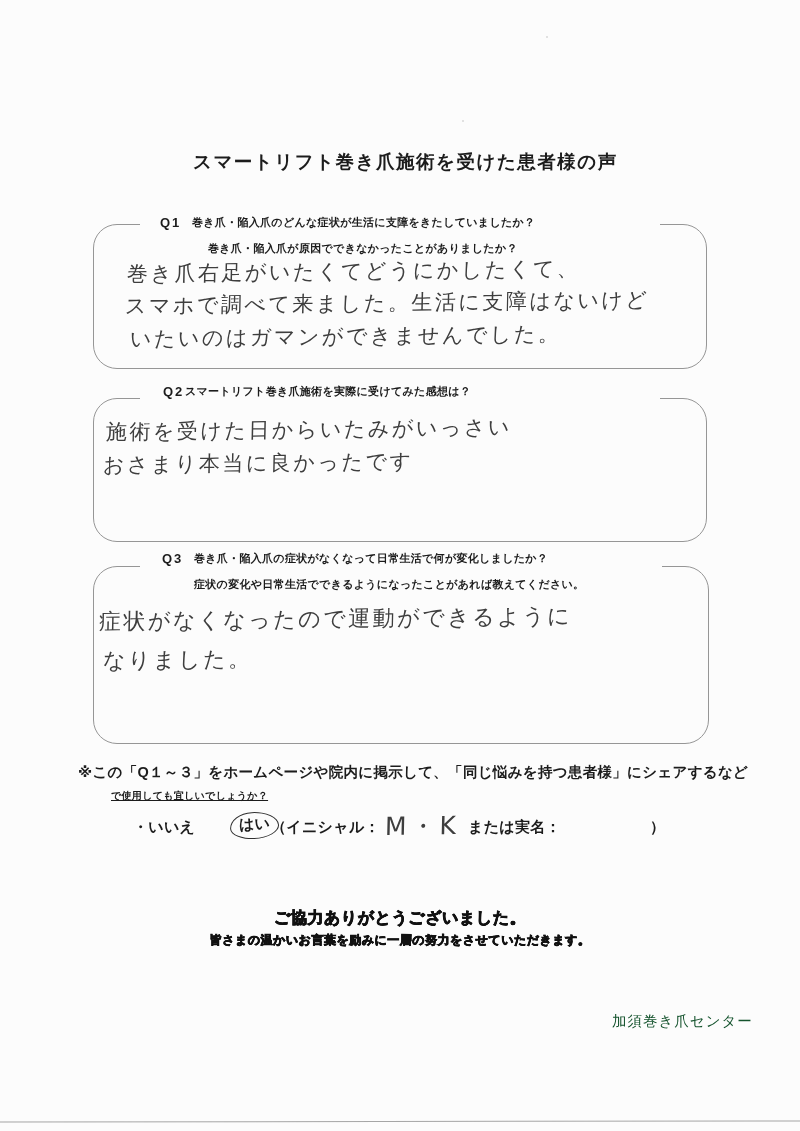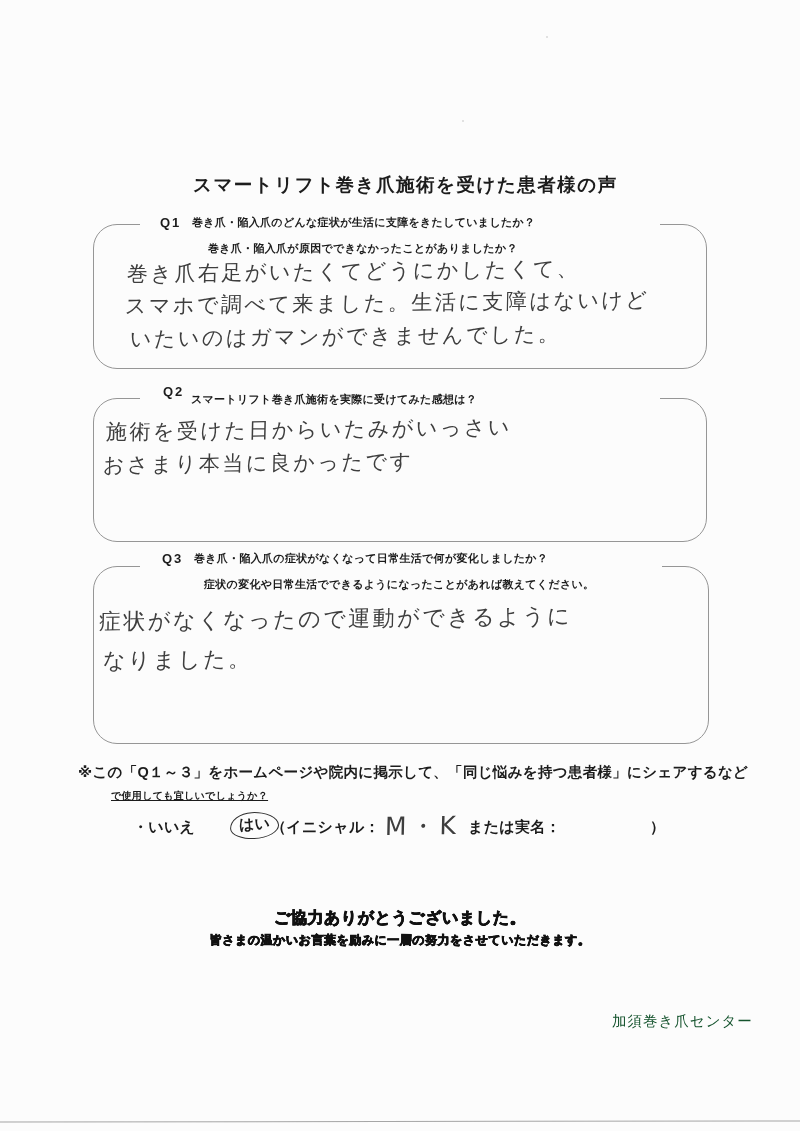--- a/index.html
+++ b/index.html
@@ -11,21 +11,21 @@
     font-family:"Liberation Sans","DejaVu Sans",sans-serif;
   }
   .abs{position:absolute;}
   
   .print{
     font-weight:bold;
     color:#1c1c1c;
     letter-spacing:0.3px;
     white-space:nowrap;
   }
-  .title{font-size:18.5px;letter-spacing:1.5px;margin-top:23px;}
+  .title{font-size:18.5px;letter-spacing:1.5px;}
   .qtext{font-size:11px;}
   .qlabel{font-size:13px;letter-spacing:2px;}
   
   .hw{
     font-family:"DejaVu Sans",sans-serif;
     font-weight:400;
     color:#2e2e2e;
     letter-spacing:2.5px;
     white-space:nowrap;
     transform:rotate(-0.7deg) skewX(-2deg);
@@ -79,28 +79,28 @@
 <div class="bubble" style="left:93px;top:224px;width:612px;height:143px;"></div>
 <div class="abs print qlabel" style="left:160px;top:215px;">Q1</div>
 <div class="abs print qtext" style="left:192px;top:215px;">巻き爪・陥入爪のどんな症状が生活に支障をきたしていましたか？</div>
 <div class="abs print qtext" style="left:192px;top:241px;margin-left:16px;">巻き爪・陥入爪が原因でできなかったことがありましたか？</div>
 <div class="abs hw" style="left:127px;top:260px;font-size:21px;">巻き爪右足がいたくてどうにかしたくて、</div>
 <div class="abs hw" style="left:125px;top:292px;font-size:21px;">スマホで調べて来ました。生活に支障はないけど</div>
 <div class="abs hw" style="left:130px;top:325px;font-size:21px;">いたいのはガマンができませんでした。</div>
 
 <div class="bubble" style="left:93px;top:398px;width:612px;height:142px;"></div>
 <div class="abs print qlabel" style="left:163px;top:384px;">Q2</div>
-<div class="abs print qtext" style="left:191px;top:384px;margin-top:8px;">スマートリフト巻き爪施術を実際に受けてみた感想は？</div>
+<div class="abs print qtext" style="left:185px;top:384px;">スマートリフト巻き爪施術を実際に受けてみた感想は？</div>
 <div class="abs hw" style="left:106px;top:418px;font-size:21px;">施術を受けた日からいたみがいっさい</div>
 <div class="abs hw" style="left:103px;top:451px;font-size:21px;">おさまり本当に良かったです</div>
 
 <div class="bubble" style="left:93px;top:566px;width:614px;height:176px;"></div>
 <div class="abs print qlabel" style="left:162px;top:551px;">Q3</div>
 <div class="abs print qtext" style="left:194px;top:551px;">巻き爪・陥入爪の症状がなくなって日常生活で何が変化しましたか？</div>
-<div class="abs print qtext" style="left:204px;top:577px;">症状の変化や日常生活でできるようになったことがあれば教えてください。</div>
+<div class="abs print qtext" style="left:194px;top:577px;">症状の変化や日常生活でできるようになったことがあれば教えてください。</div>
 <div class="abs hw" style="left:99px;top:607px;font-size:22px;">症状がなくなったので運動ができるように</div>
 <div class="abs hw" style="left:103px;top:646px;font-size:22px;">なりました。</div>
 
 <div class="abs print" style="left:78px;top:763px;font-size:14.5px;">※この「Q１～３」をホームページや院内に掲示して、「同じ悩みを持つ患者様」にシェアするなど</div>
 <div class="abs print" style="left:111px;top:789px;font-size:10px;text-decoration:underline;">で使用しても宜しいでしょうか？</div>
 
 <div class="abs print" style="left:133px;top:818px;font-size:15px;">・いいえ</div>
 <div class="abs" style="left:230px;top:812px;">
   <span class="yes-circle"><span class="print" style="font-size:15px;">はい</span></span>
 </div>

